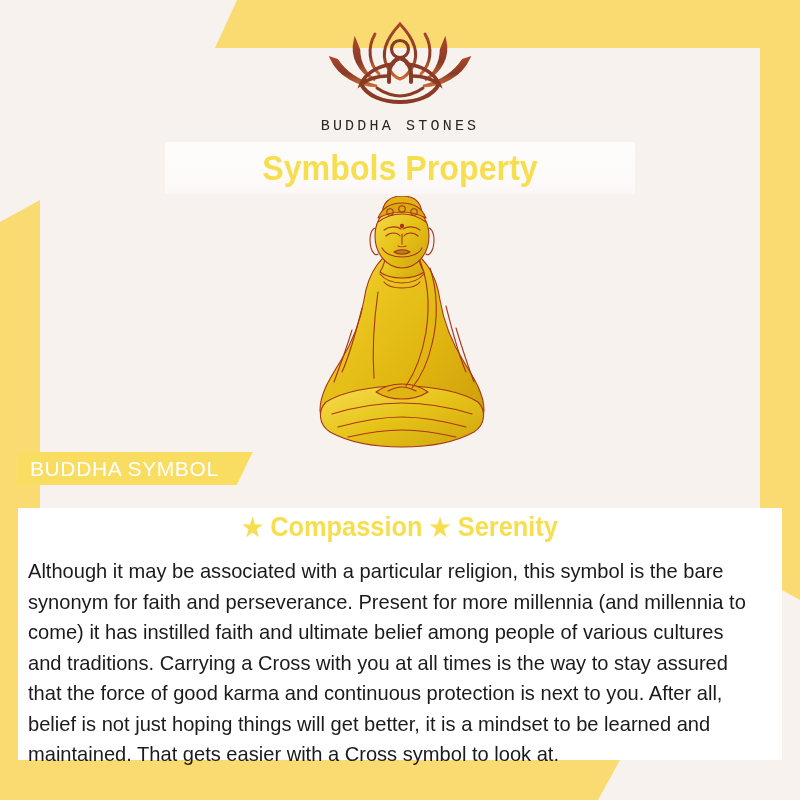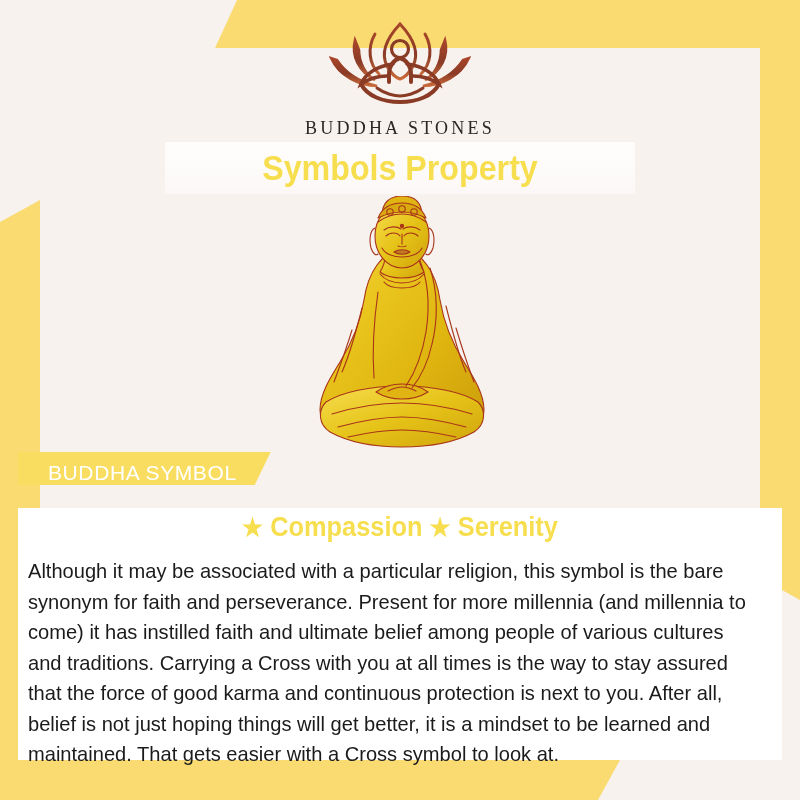--- a/index.html
+++ b/index.html
@@ -65,22 +65,22 @@
     text-align: center;
   }
   .logo-mark {
     width: 170px;
     height: 96px;
     margin: 0 auto;
     display: block;
   }
   .logo-wordmark {
     margin-top: 4px;
-    font-family: Liberation Serif, serif;
-    font-size: 18px;
+    font-family: Liberation Mono, monospace;
+    font-size: 15px;
     letter-spacing: 3.2px;
     color: #2b2723;
     font-weight: 400;
   }
 
   
   .title-banner {
     position: absolute;
     left: 165px;
     top: 142px;
@@ -114,24 +114,24 @@
     height: 300px;
   }
   .buddha-svg { display: block; width: 225px; height: 300px; }
 
   
   .symbol-tag {
     position: absolute;
     left: 18px;
     top: 452px;
     height: 33px;
-    padding: 0 34px 0 30px;
+    padding: 0 34px 0 12px;
     background: #f9dd60;
     display: flex;
-    align-items: flex-end;
+    align-items: center;
     clip-path: polygon(0 0, 100% 0, calc(100% - 16px) 100%, 0 100%);
   }
   .symbol-tag span {
     color: #ffffff;
     font-size: 21px;
     letter-spacing: 0.6px;
     font-weight: 400;
   }
 
   

